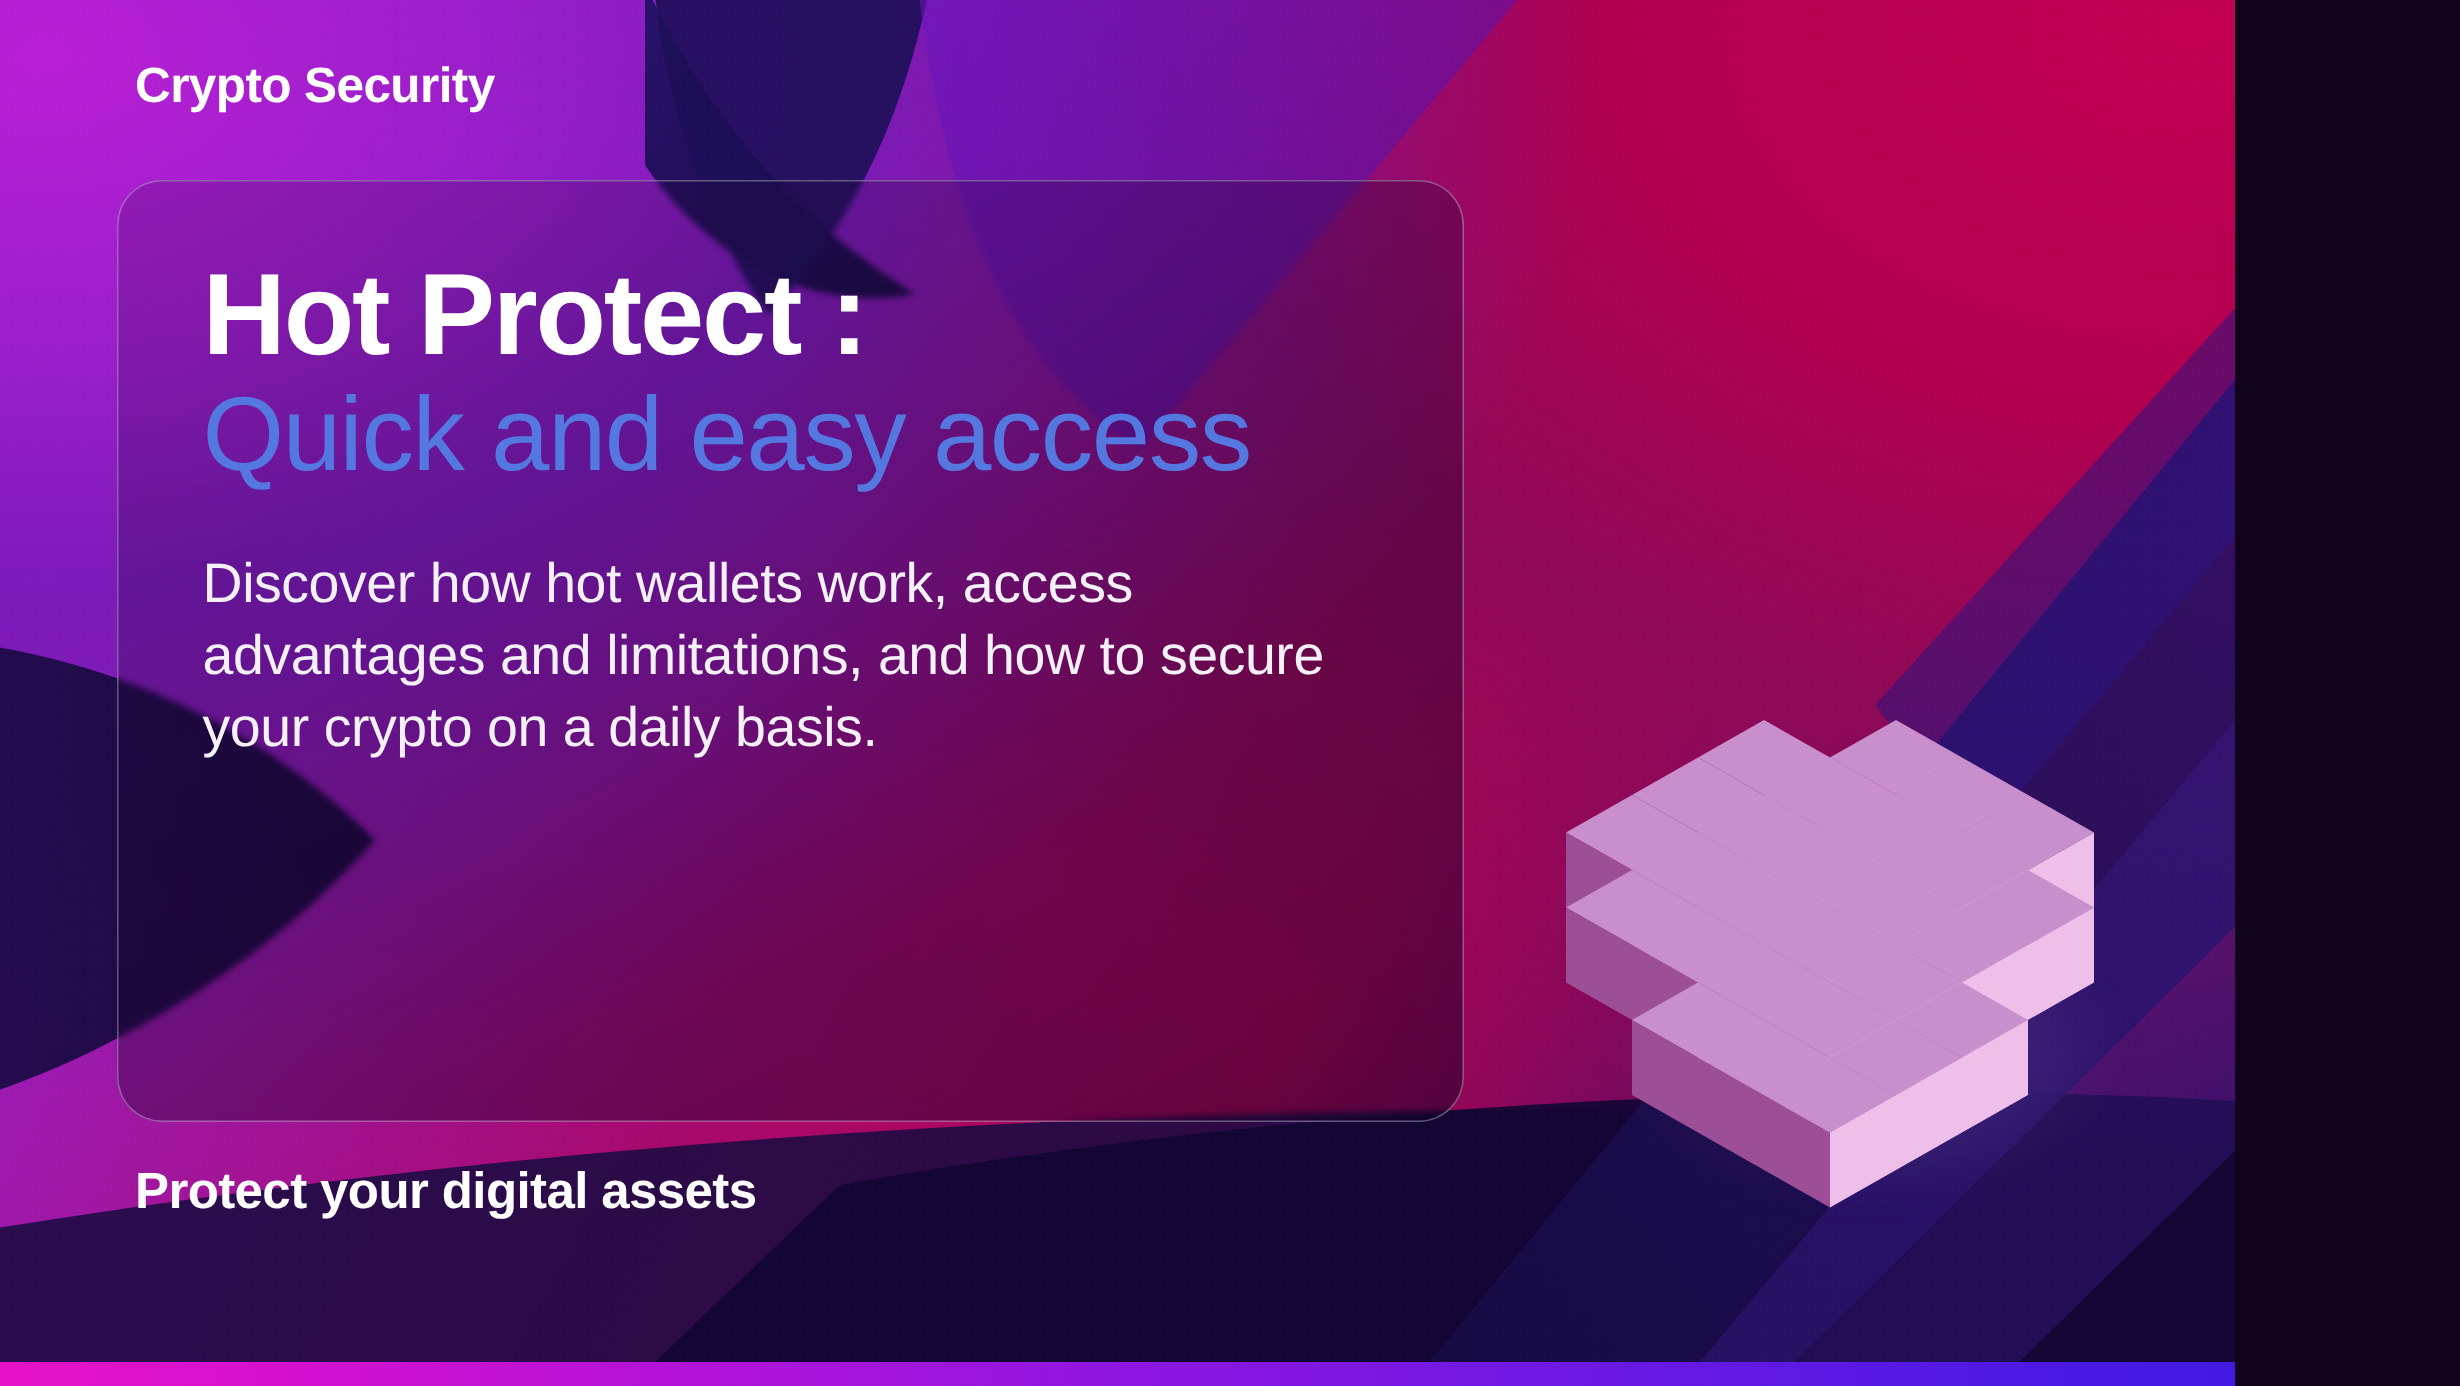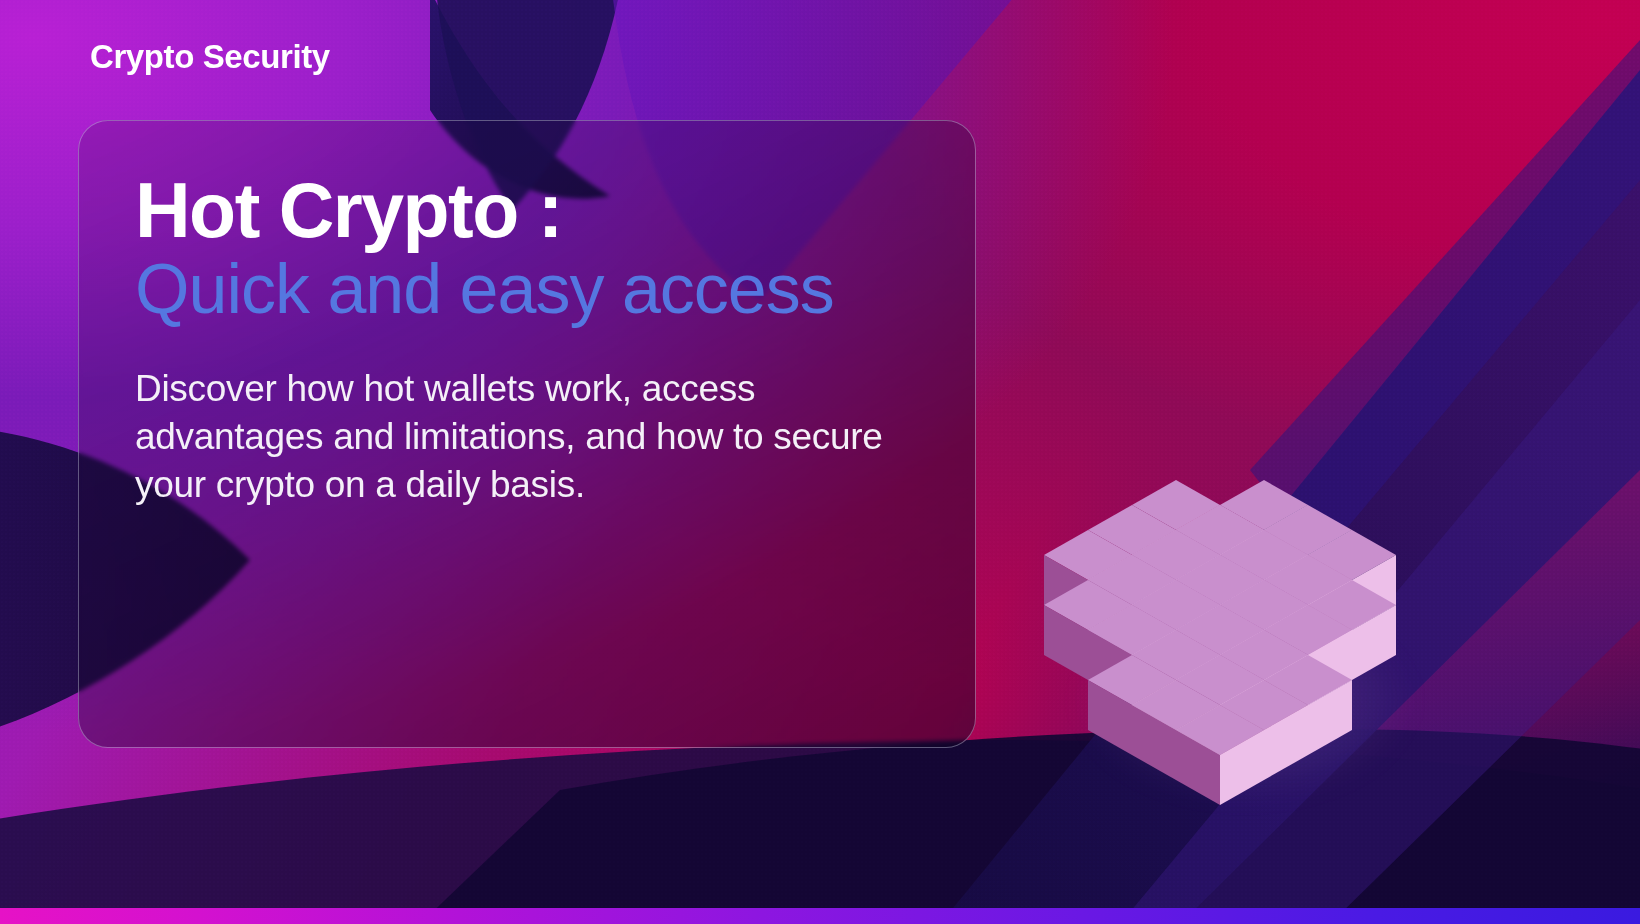--- a/index.html
+++ b/index.html
@@ -9,21 +9,21 @@
   body {
     font-family:"Liberation Sans", sans-serif;
     width:1640px; height:924px;
     overflow:hidden;
     position:relative;
   }
 
   
   .banner {
     position:absolute; inset:0;
-    width:1640px; height:924px;
+    width:1490px; height:924px;
     overflow:hidden;
     background:
       radial-gradient(120% 130% at 2% 4%,  #b820d4 0%, #9b1fca 16%, #7a1bb8 30%, rgba(122,27,184,0) 58%),
       radial-gradient(110% 120% at 98% 2%, #c30052 0%, #b3004f 22%, #8e0a56 42%, rgba(142,10,86,0) 70%),
       linear-gradient(118deg, #8a18c4 0%, #9e1bb0 20%, #a60a6e 42%, #b20352 62%, #5d0c62 80%, #2a0a52 100%);
   }
 
   
   .bg-art { position:absolute; inset:0; }
   .bg-art svg { display:block; width:1640px; height:924px; }
@@ -165,26 +165,27 @@
       <path d="M 1640 40 L 1640 180 L 1320 560 L 1250 470 Z" fill="#2b1480" opacity="0.55"></path>
     </svg>
   </div>
 
   <div class="noise"></div>
 
   <div class="eyebrow">Crypto Security</div>
 
   <div class="glass-card">
     <div class="title-block">
-      <div class="title-main">Hot Crypto :</div>
+      <div class="title-main">Hot Protect :</div>
       <div class="title-sub">Quick and easy access</div>
     </div>
     <p class="card-body">Discover how hot wallets work, access advantages and limitations, and how to secure your crypto on a daily basis.</p>
   </div>
 
+  <div class="footer-text">Protect your digital assets</div>
 
   <div class="cube-glow"></div>
 
   <div class="cube-art">
     <svg id="cubes" width="420" height="420" viewBox="0 0 420 420" aria-hidden="true">
         <g>
           <polygon points="244,120 288,145 244,170 200,145" fill="#c98fcd"></polygon>
           <polygon points="200,145 244,170 244,220 200,195" fill="#9c4f96"></polygon>
           <polygon points="288,145 244,170 244,220 288,195" fill="#edbfe9"></polygon>
         </g>

